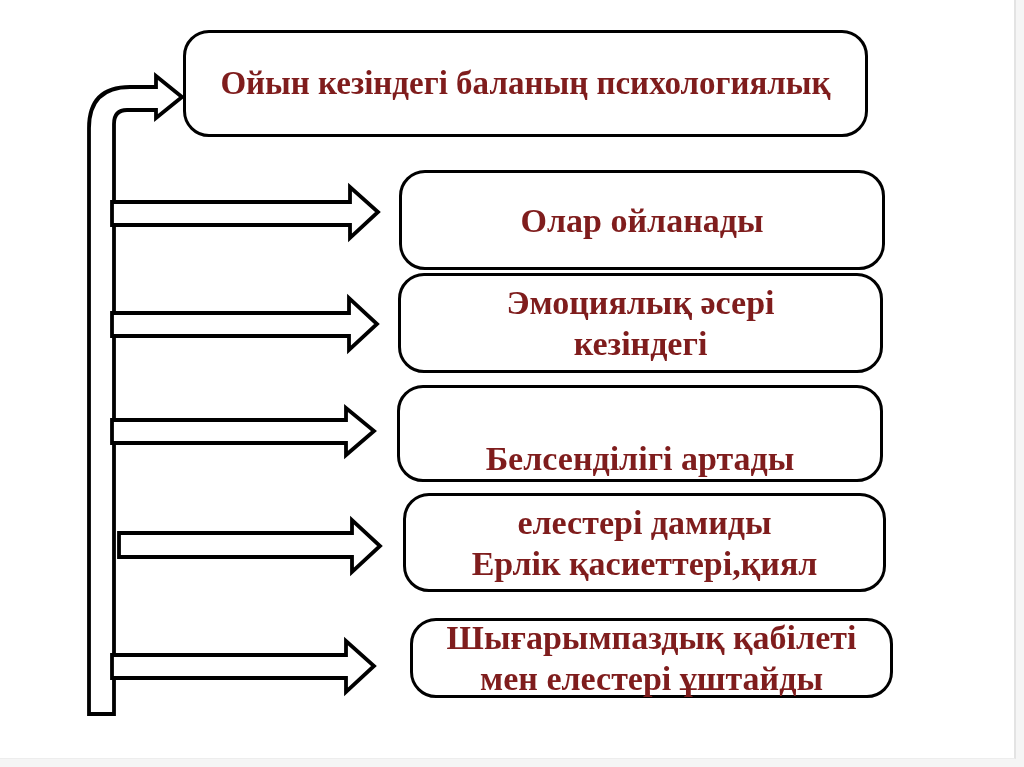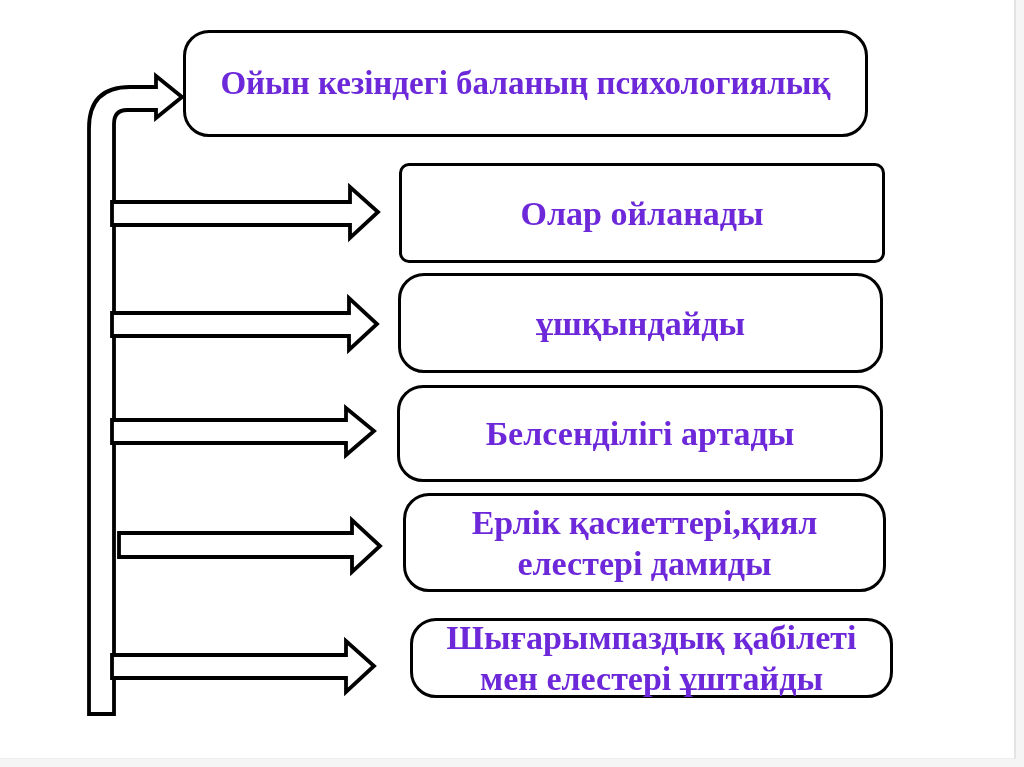--- a/index.html
+++ b/index.html
@@ -36,41 +36,41 @@
     box-sizing: border-box;
     background: #ffffff;
     border: 3.5px solid #000000;
     border-radius: 26px;
     display: flex;
     flex-direction: column;
     align-items: center;
     justify-content: center;
     text-align: center;
     font-weight: bold;
-    color: #6d28d9;
+    color: #7f1d1d;
     line-height: 41px;
     padding: 0 10px;
   }
   .flow-box .line {
     display: block;
     white-space: nowrap;
   }
   .title-box {
     left: 183px;
     top: 30px;
     width: 685px;
     height: 107px;
     font-size: 33px;
   }
   .item-box {
     font-size: 34px;
   }
-  .box-0 { left: 399px; top: 163px; width: 486px; height: 100px; border-radius: 10px; }
+  .box-0 { left: 399px; top: 170px; width: 486px; height: 100px; }
   .box-1 { left: 398px; top: 273px; width: 485px; height: 100px; }
-  .box-2 { left: 397px; top: 385px; width: 486px; height:  97px; }
+  .box-2 { left: 397px; top: 385px; width: 486px; height:  97px; justify-content: flex-end; }
   .box-3 { left: 403px; top: 493px; width: 483px; height:  99px; }
   .box-4 { left: 410px; top: 618px; width: 483px; height:  80px; }
 </style>
 </head>
 <body>
 
 <div class="slide"></div>
 
 <svg class="connector-svg" viewBox="0 0 1024 767" xmlns="http://www.w3.org/2000/svg">
 
@@ -87,28 +87,29 @@
 
 <div class="flow-box title-box">
   <span class="line">Ойын кезіндегі баланың психологиялық</span>
 </div>
 
 <div class="flow-box item-box box-0">
   <span class="line">Олар ойланады</span>
 </div>
 
 <div class="flow-box item-box box-1">
-  <span class="line">ұшқындайды</span>
+  <span class="line">Эмоциялық әсері</span>
+  <span class="line">кезіндегі</span>
 </div>
 
 <div class="flow-box item-box box-2">
   <span class="line">Белсенділігі артады</span>
 </div>
 
 <div class="flow-box item-box box-3">
+  <span class="line">елестері дамиды</span>
   <span class="line">Ерлік қасиеттері,қиял</span>
-  <span class="line">елестері дамиды</span>
 </div>
 
 <div class="flow-box item-box box-4">
   <span class="line">Шығарымпаздық қабілеті</span>
   <span class="line">мен елестері ұштайды</span>
 </div>
 
 </body></html>

